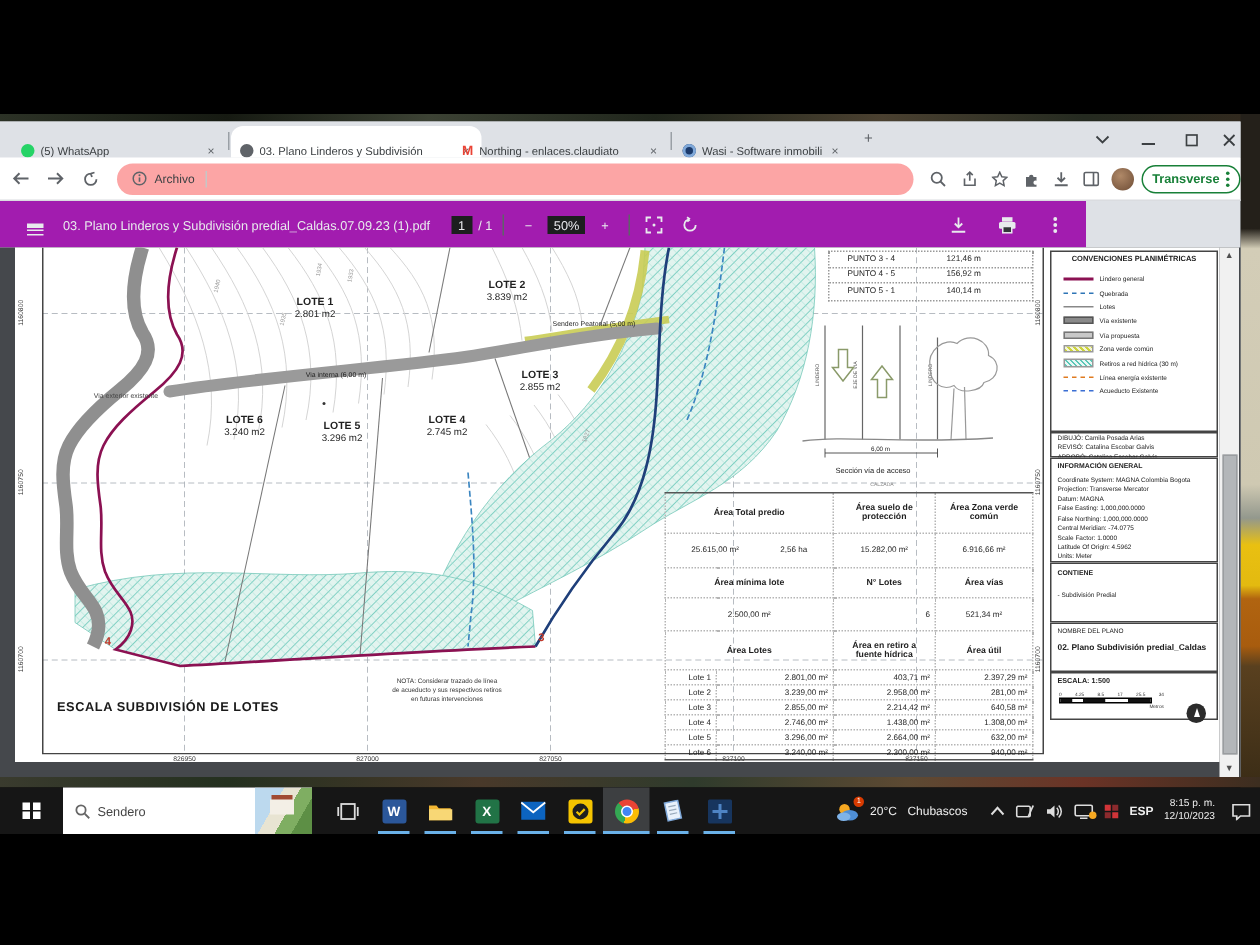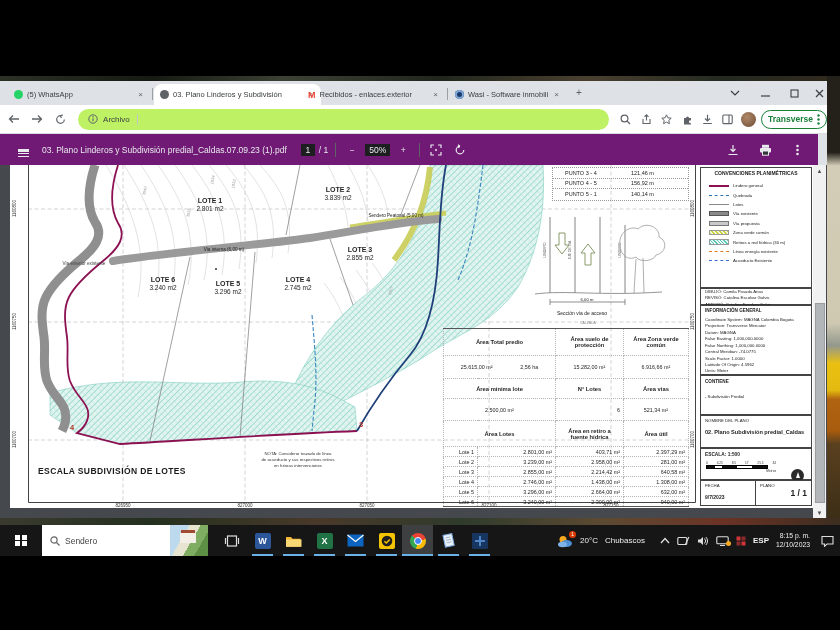--- a/index.html
+++ b/index.html
@@ -12,41 +12,41 @@
   .wp-top { left:0; top:76px; width:840px; height:5px;
     background:linear-gradient(90deg,#2c3226,#161a12 18%,#3c4234 34%,#20261c 52%,#4a4030 70%,#242a20 86%,#32291e); }
   .wp-right { left:827px; top:76px; width:13px; height:449px;
     background:linear-gradient(#24201a 0%,#24201a 17%,#d3cdb7 20%,#cfc9b2 55%,#93988d 60%,#e9c011 64%,#e3ba10 70%,#b16410 72%,#a85c0e 79%,#59401f 82%,#3a2c16 100%); }
   .wp-bottom { left:0; top:518px; width:840px; height:7px;
     background:linear-gradient(90deg,#3a3b2e,#24301f 18%,#49392a 38%,#2f3b2c 55%,#5d4a33 72%,#6b3326 86%,#3c2e20); }
 
   
   .browser { left:0; top:81px; width:827px; height:437px; background:#dee1e6; }
   .tabstrip { left:0; top:0; width:827px; height:24px; background:#dee1e6; }
-  .tab { top:3px; height:21px; border-radius:8px 8px 0 0; display:flex; align-items:center;
+  .tab { top:3px; height:21px; border-radius:8px 8px 0 0; display:flex; align-items:flex-end;
     padding:0 6px; font-size:7.5px; color:#3c4043; }
   .tab .ttl { flex:1; white-space:nowrap; overflow:hidden; margin:0 4px; }
   .tab .x { font-size:8px; color:#5f6368; padding:0 2px; }
   .tab.active { background:#fff; }
   .tabsep { top:7px; width:1px; height:12px; background:#9aa0a6; }
   .fav { width:9px; height:9px; border-radius:50%; flex:none; position:relative; }
   .winctl { top:0; height:24px; width:26px; display:flex; align-items:center; justify-content:center; }
 
   .addressbar { left:0; top:24px; width:827px; height:29px; background:#fff;
     display:flex; align-items:center; border-bottom:1px solid #dadce0; }
   .navbtn { width:20px; height:20px; display:flex; align-items:center; justify-content:center; margin-left:4px; }
-  .omni { height:21px; width:548px; margin-left:8px; background:#bef264; border-radius:11px;
+  .omni { height:21px; width:548px; margin-left:8px; background:#fca5a5; border-radius:11px;
     display:flex; align-items:center; padding:0 10px; font-size:8px; color:#202124; }
   .omni .sep { width:1px; height:11px; background:#c6c6c6; margin:0 7px; }
   .omni .url { white-space:nowrap; overflow:hidden; flex:1; }
   .abtn { width:18px; height:18px; display:flex; align-items:center; justify-content:center; margin-left:3px; }
   .update { margin-left:4px; height:19px; border:1.5px solid #188038; border-radius:10px;
     color:#188038; font-size:8.5px; display:flex; align-items:center; padding:0 6px; gap:4px; font-weight:bold; }
 
-  .pdfbar { left:0; top:53px; width:818px; height:31px; background:#701a75; display:flex;
+  .pdfbar { left:0; top:53px; width:724px; height:31px; background:#a21caf; display:flex;
     align-items:center; color:#e8eaed; font-size:8.5px; }
   .pdfbar .box { background:#1c1e1f; padding:1px 4px; min-width:14px; text-align:center; }
   .pdfbar .div { width:1px; height:14px; background:#5f6368; margin:0 7px; }
   .tbtn { width:18px; height:18px; display:flex; align-items:center; justify-content:center; }
   .ham span { display:block; width:11px; height:1.4px; background:#e8eaed; margin:1.4px 0; }
 
   .viewport { left:0; top:84px; width:827px; height:353px; background:#45484c; }
   .page { left:10px; top:0; width:803px; height:343px; background:#fff; color:#222; }
 
   .scrollbar { left:813px; top:0; width:13px; height:353px; background:#f1f1f1; }
@@ -142,21 +142,21 @@
         <span class="x">×</span>
       </div>
       <div class="a tabsep" style="left:152px;"></div>
       <div class="a tab active" style="left:154px; width:167px;">
         <span class="fav" style="background:#5f6368;"></span>
         <span class="ttl">03. Plano Linderos y Subdivisión</span>
         <span class="x">×</span>
       </div>
       <div class="a tab" style="left:302px; width:144px;">
         <span style="color:#ea4335; font-size:9px; font-weight:bold; flex:none;">M</span>
-        <span class="ttl">Recibidos - enlaces.exterior</span>
+        <span class="ttl">Northing - enlaces.claudiato</span>
         <span class="x">×</span>
       </div>
       <div class="a tabsep" style="left:447px;"></div>
       <div class="a tab" style="left:449px; width:118px;">
         <span class="fav" style="background:#1b3a6b; box-shadow:inset 0 0 0 2px #7fa8d9;"></span>
         <span class="ttl">Wasi - Software inmobiliario</span>
         <span class="x">×</span>
       </div>
       <div class="a" style="left:572px; top:6px; width:14px; text-align:center; font-size:10px; color:#5f6368;">+</div>
 
@@ -633,32 +633,20 @@
                 <i style="width:8px; background:#111;"></i>
                   <i style="width:8px; background:#fff;"></i>
                   <i style="width:15px; background:#111;"></i>
                   <i style="width:15px; background:#fff;"></i>
                   <i style="width:16px; background:#111;"></i>
               </div>
               <div style="font-size:3.2px; text-align:right; color:#333;">Metros</div>
             </div>
             <div class="north a" style="left:90px; top:11px;"></div>
           </div>
-          <div class="pbox" style="top:315px; height:26px;">
-            <div style="display:flex; height:100%;">
-              <div style="width:55px; border-right:1px solid #444; padding:2px 0 0 4px;">
-                <div>FECHA</div>
-                <div style="margin-top:6px; font-size:5px; font-weight:bold;">9/7/2023</div>
-              </div>
-              <div style="flex:1; padding:2px 4px 0 4px;">
-                <div>PLANO</div>
-                <div style="text-align:right; font-size:8.5px; font-weight:bold;">1 / 1</div>
-              </div>
-            </div>
-          </div>
         </div>
       </div>
 
       <div class="a scrollbar">
         <div class="sb-arrow">▲</div>
         <div class="a sb-thumb"></div>
         <div class="sb-arrow a" style="bottom:0;">▼</div>
       </div>
     </div>
   </div>

